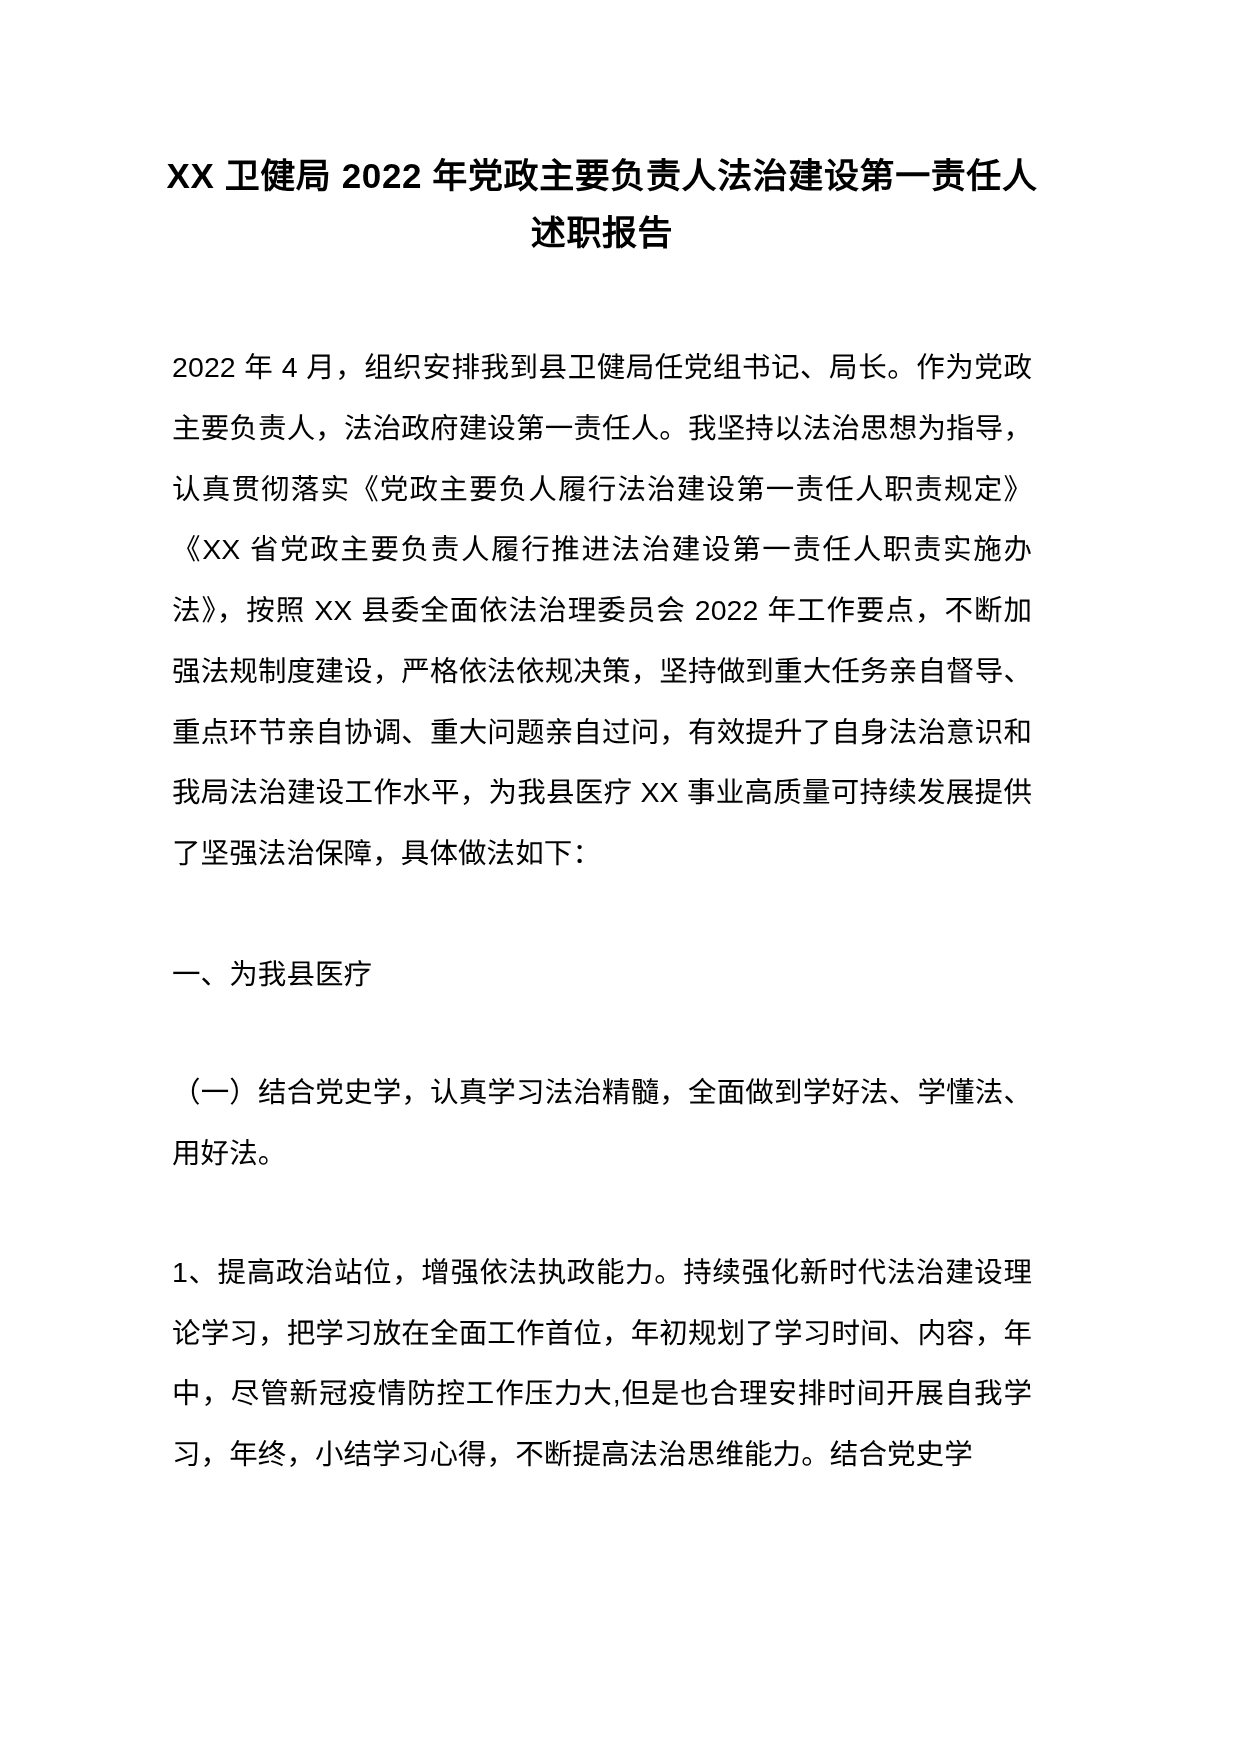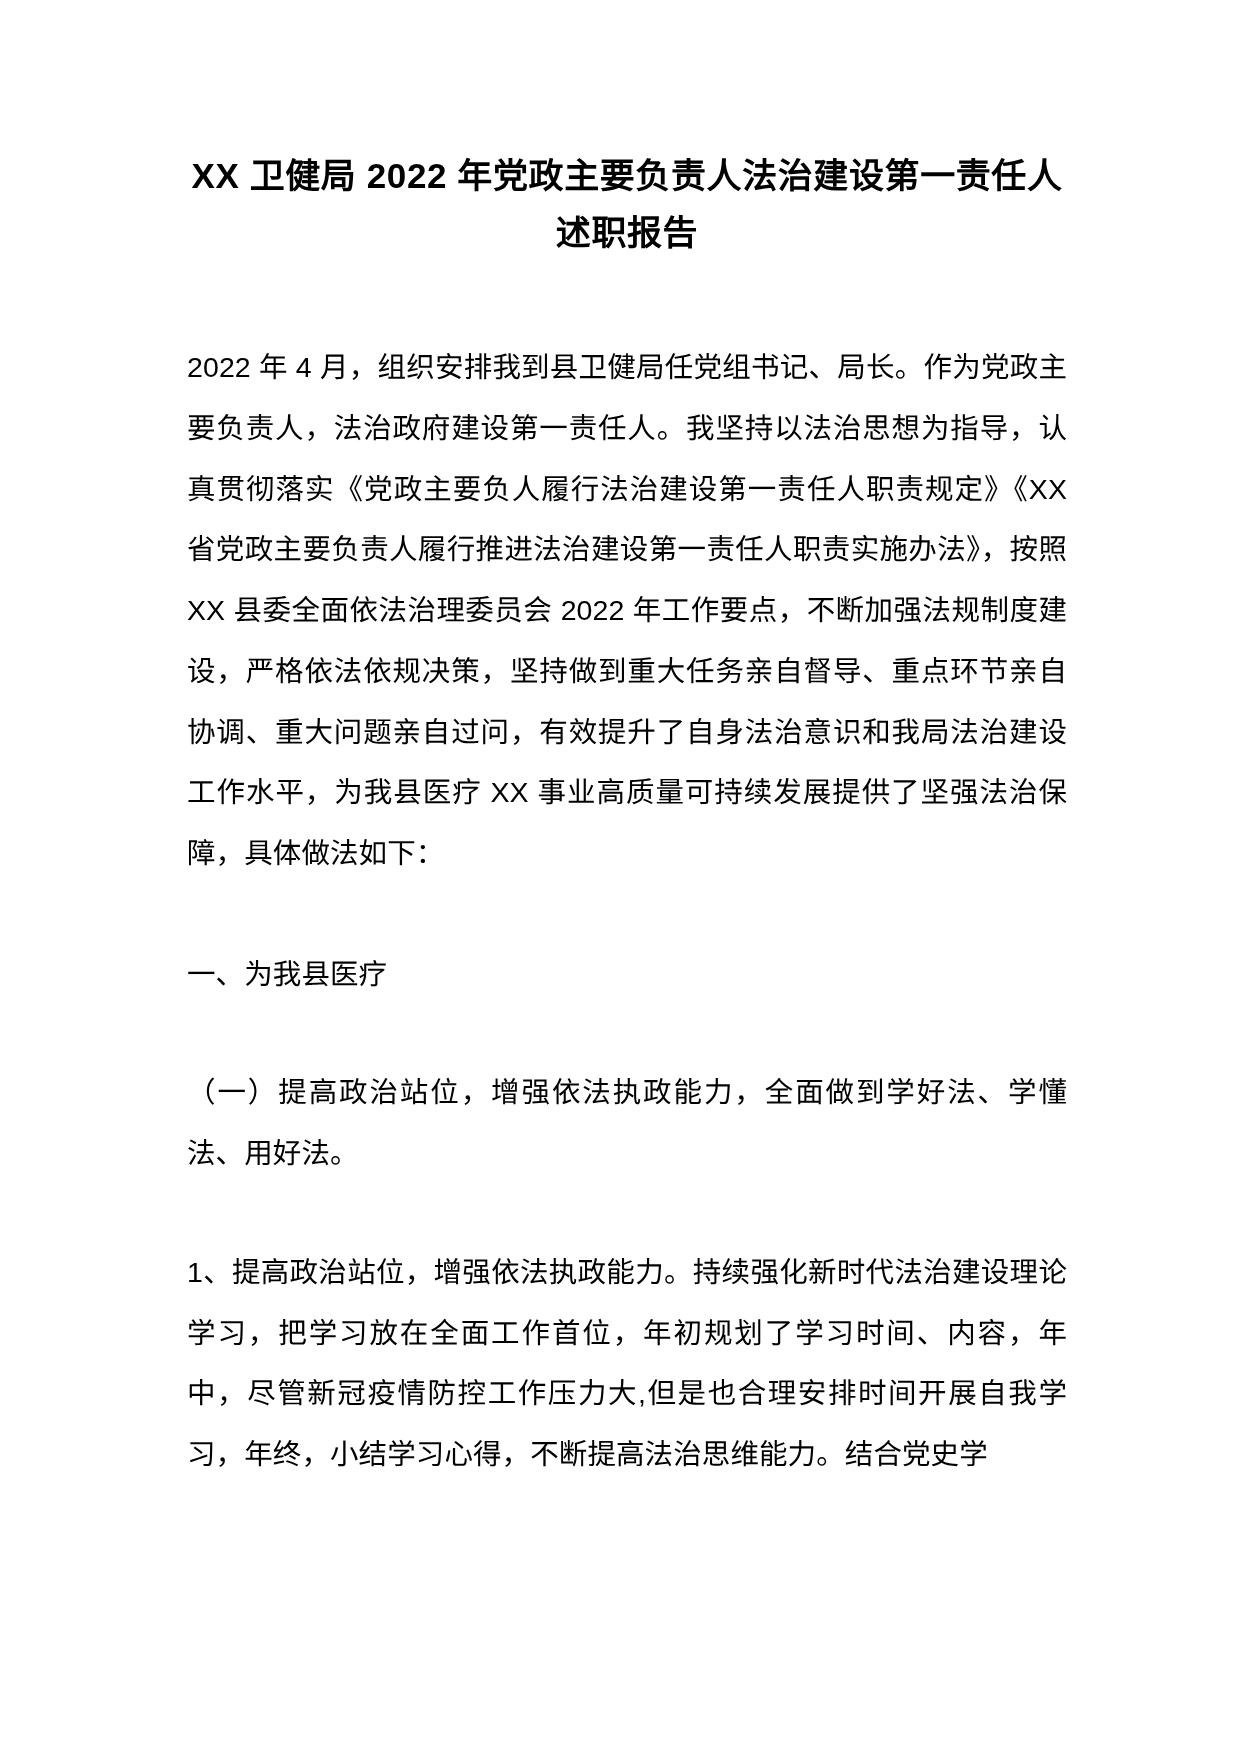--- a/index.html
+++ b/index.html
@@ -16,38 +16,38 @@
     margin: 0 auto;
     background: #ffffff;
     overflow: hidden;
     box-sizing: border-box;
     font-family: "Liberation Sans", "DejaVu Sans", sans-serif;
     color: #000000;
   }
 
   .content {
     position: absolute;
-    left: 181px;
+    left: 156px;
     top: 0;
     width: 892px;
   }
 
   .doc-title {
     margin: 0;
     padding-top: 148px;
     font-size: 35px;
     font-weight: bold;
     line-height: 1.62;
     text-align: center;
     letter-spacing: 0.6px;
     color: #000000;
   }
 
   .para {
-    margin: 6px;
+    margin: 16px;
     font-size: 28.5px;
     line-height: 2.13;
     text-align: justify;
     text-justify: inter-ideograph;
     letter-spacing: 0.1px;
     color: #000000;
   }
 
   .para.lead {
     margin-top: 76px;
@@ -73,19 +73,19 @@
 
     <h1 class="doc-title">
       <span>XX 卫健局 2022 年党政主要负责人法治建设第一责任人</span>
       <span>述职报告</span>
     </h1>
 
     <p class="para lead">2022 年 4 月，组织安排我到县卫健局任党组书记、局长。作为党政主要负责人，法治政府建设第一责任人。我坚持以法治思想为指导，认真贯彻落实《党政主要负人履行法治建设第一责任人职责规定》《XX 省党政主要负责人履行推进法治建设第一责任人职责实施办法》，按照 XX 县委全面依法治理委员会 2022 年工作要点，不断加强法规制度建设，严格依法依规决策，坚持做到重大任务亲自督导、重点环节亲自协调、重大问题亲自过问，有效提升了自身法治意识和我局法治建设工作水平，为我县医疗 XX 事业高质量可持续发展提供了坚强法治保障，具体做法如下：</p>
 
     <p class="para heading">一、为我县医疗</p>
 
-    <p class="para gap">（一）提高政治站位，增强依法执政能力，全面做到学好法、学懂法、用好法。</p>
+    <p class="para gap">（一）结合党史学，认真学习法治精髓，全面做到学好法、学懂法、用好法。</p>
 
     <p class="para gap">1、提高政治站位，增强依法执政能力。持续强化新时代法治建设理论学习，把学习放在全面工作首位，年初规划了学习时间、内容，年中，尽管新冠疫情防控工作压力大,但是也合理安排时间开展自我学习，年终，小结学习心得，不断提高法治思维能力。结合党史学</p>
 
     <div class="spacer-bottom"></div>
   </div>
 </div>
 
 </body></html>

